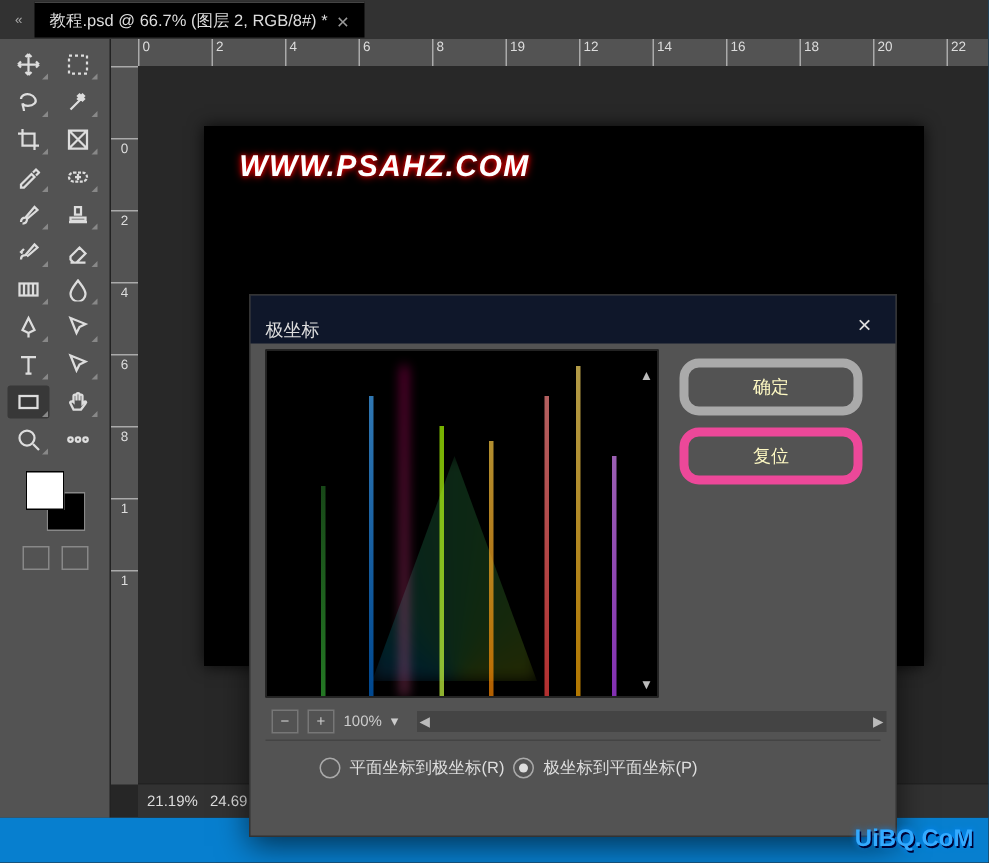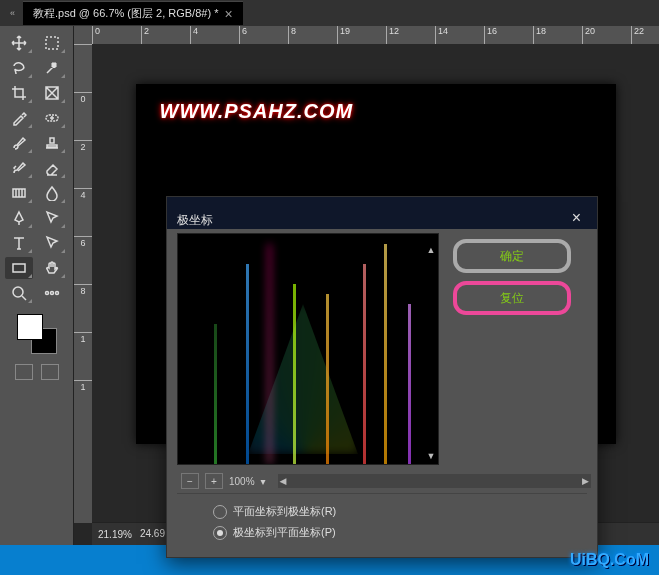--- a/index.html
+++ b/index.html
@@ -46,26 +46,26 @@
 .s4{left:115px;height:180px;background:linear-gradient(to top,#cf4,#af0)}
 .s5{left:148px;height:170px;background:linear-gradient(to top,#f80,#fc4)}
 .s6{left:185px;height:200px;background:linear-gradient(to top,#f44,#f88);width:2px}
 .s7{left:206px;height:220px;background:linear-gradient(to top,#fa0,#fd6)}
 .s8{left:230px;height:160px;background:linear-gradient(to top,#b4f,#d8f);width:2px}
 .prism{position:absolute;bottom:10px;left:70px;width:110px;height:150px;background:conic-gradient(from 200deg at 50% 100%,rgba(255,0,255,.2),rgba(0,200,255,.2),rgba(100,255,100,.2),rgba(255,255,0,.2),rgba(255,60,0,.2));clip-path:polygon(50% 0,0 100%,100% 100%);filter:blur(5px);opacity:.8}
 .scroll-v{position:absolute;right:0;top:12px;width:16px;height:216px;display:flex;flex-direction:column;align-items:center;justify-content:space-between;color:#bbb;font-size:9px}
 .scroll-v::before{content:"▲"}
 .scroll-v::after{content:"▼"}
 .dlg-btns{display:flex;flex-direction:column;gap:8px;padding-top:6px}
-.dlg-btn{width:110px;height:26px;border:4px solid #ec4899;border-radius:13px;background:transparent;color:#84cc16;font-size:12px;cursor:pointer;display:flex;align-items:center;justify-content:center}
+.dlg-btn{width:110px;height:26px;border:6px solid #ec4899;border-radius:13px;background:transparent;color:#fef9c3;font-size:12px;cursor:pointer;display:flex;align-items:center;justify-content:center}
 .dlg-btn.primary{border-color:#aaa}
 .zoom-row{display:flex;align-items:center;gap:6px;padding-left:14px;margin-top:-2px;color:#ccc;font-size:10px}
 .zoom-row .zb{width:16px;height:14px;border:1px solid #777;display:flex;align-items:center;justify-content:center}
 .scroll-h{flex:1;height:14px;margin:0 6px;display:flex;align-items:center;justify-content:space-between;background:#444;color:#bbb;font-size:9px;padding:0 2px}
-.radio-group{padding:10px 14px 0 36px;display:flex;flex-direction:column;gap:6px;font-size:11px;color:#ddd;border-top:1px solid #444;margin:4px 10px 16px}
+.radio-group{padding:10px 14px 0 36px;display:flex;flex-direction:row;gap:6px;font-size:11px;color:#ddd;border-top:1px solid #444;margin:4px 10px 16px}
 .radio{display:flex;align-items:center;gap:6px}
 .radio-dot{width:12px;height:12px;border:1px solid #aaa;border-radius:50%;display:flex;align-items:center;justify-content:center}
 .radio-dot.on::after{content:"";width:6px;height:6px;background:#ddd;border-radius:50%}
 .brand{position:absolute;bottom:6px;right:10px;font-size:16px;font-weight:bold;color:#3af;text-shadow:1px 1px 0 #003,0 0 4px #08f}
 </style>
 </head>
 <body>
 
 <div class="app">
   <div class="tabbar">

